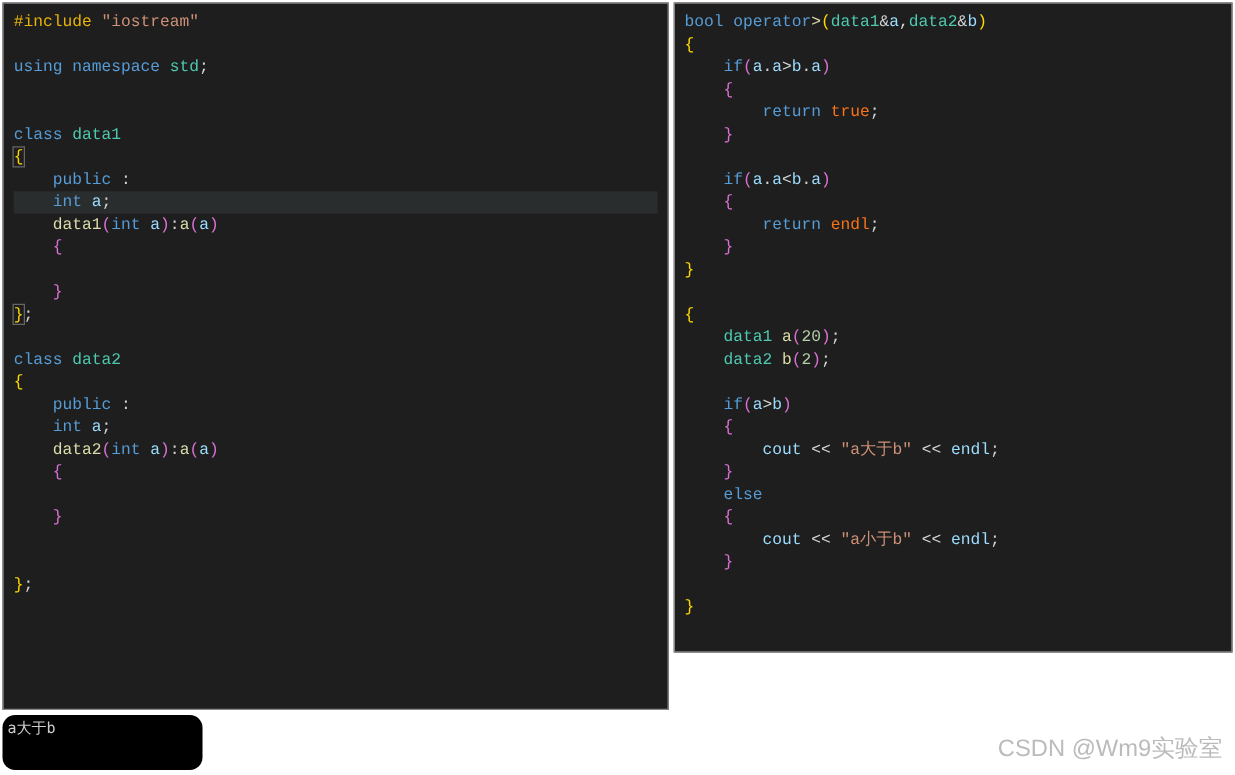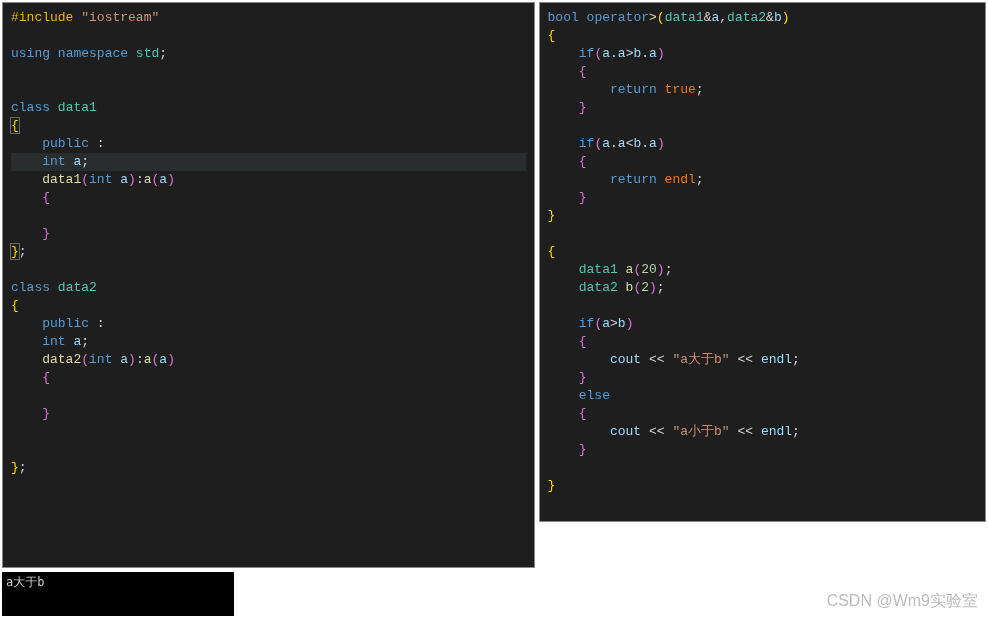--- a/index.html
+++ b/index.html
@@ -48,32 +48,33 @@
   .tk-bool      { color: #f97316; }
   .hl { background: #2a2d2e; display: inline-block; width: 100%; }
   .bracket-box { outline: 1px solid #666; }
 
   .console {
     position: absolute;
     left: 2px;
     top: 572px;
     background: #000;
     color: #ccc;
-    width: 232px;
+    width: 160px;
     height: 44px;
     padding: 2px 4px;
     font-size: 12px;
     font-family: Consolas, monospace;
+    border-radius: 10px;
   }
   .watermark {
     position: absolute;
     right: 10px;
     bottom: 8px;
     color: #bbb;
-    font-size: 16px;
+    font-size: 19px;
     font-family: Arial, sans-serif;
   }
 </style>
 </head>
 <body>
 
 <div class="container">
 
   <div class="pane pane-left">
     <div class="line"><span class="tk-directive">#include</span> <span class="tk-string">"iostream"</span></div>

